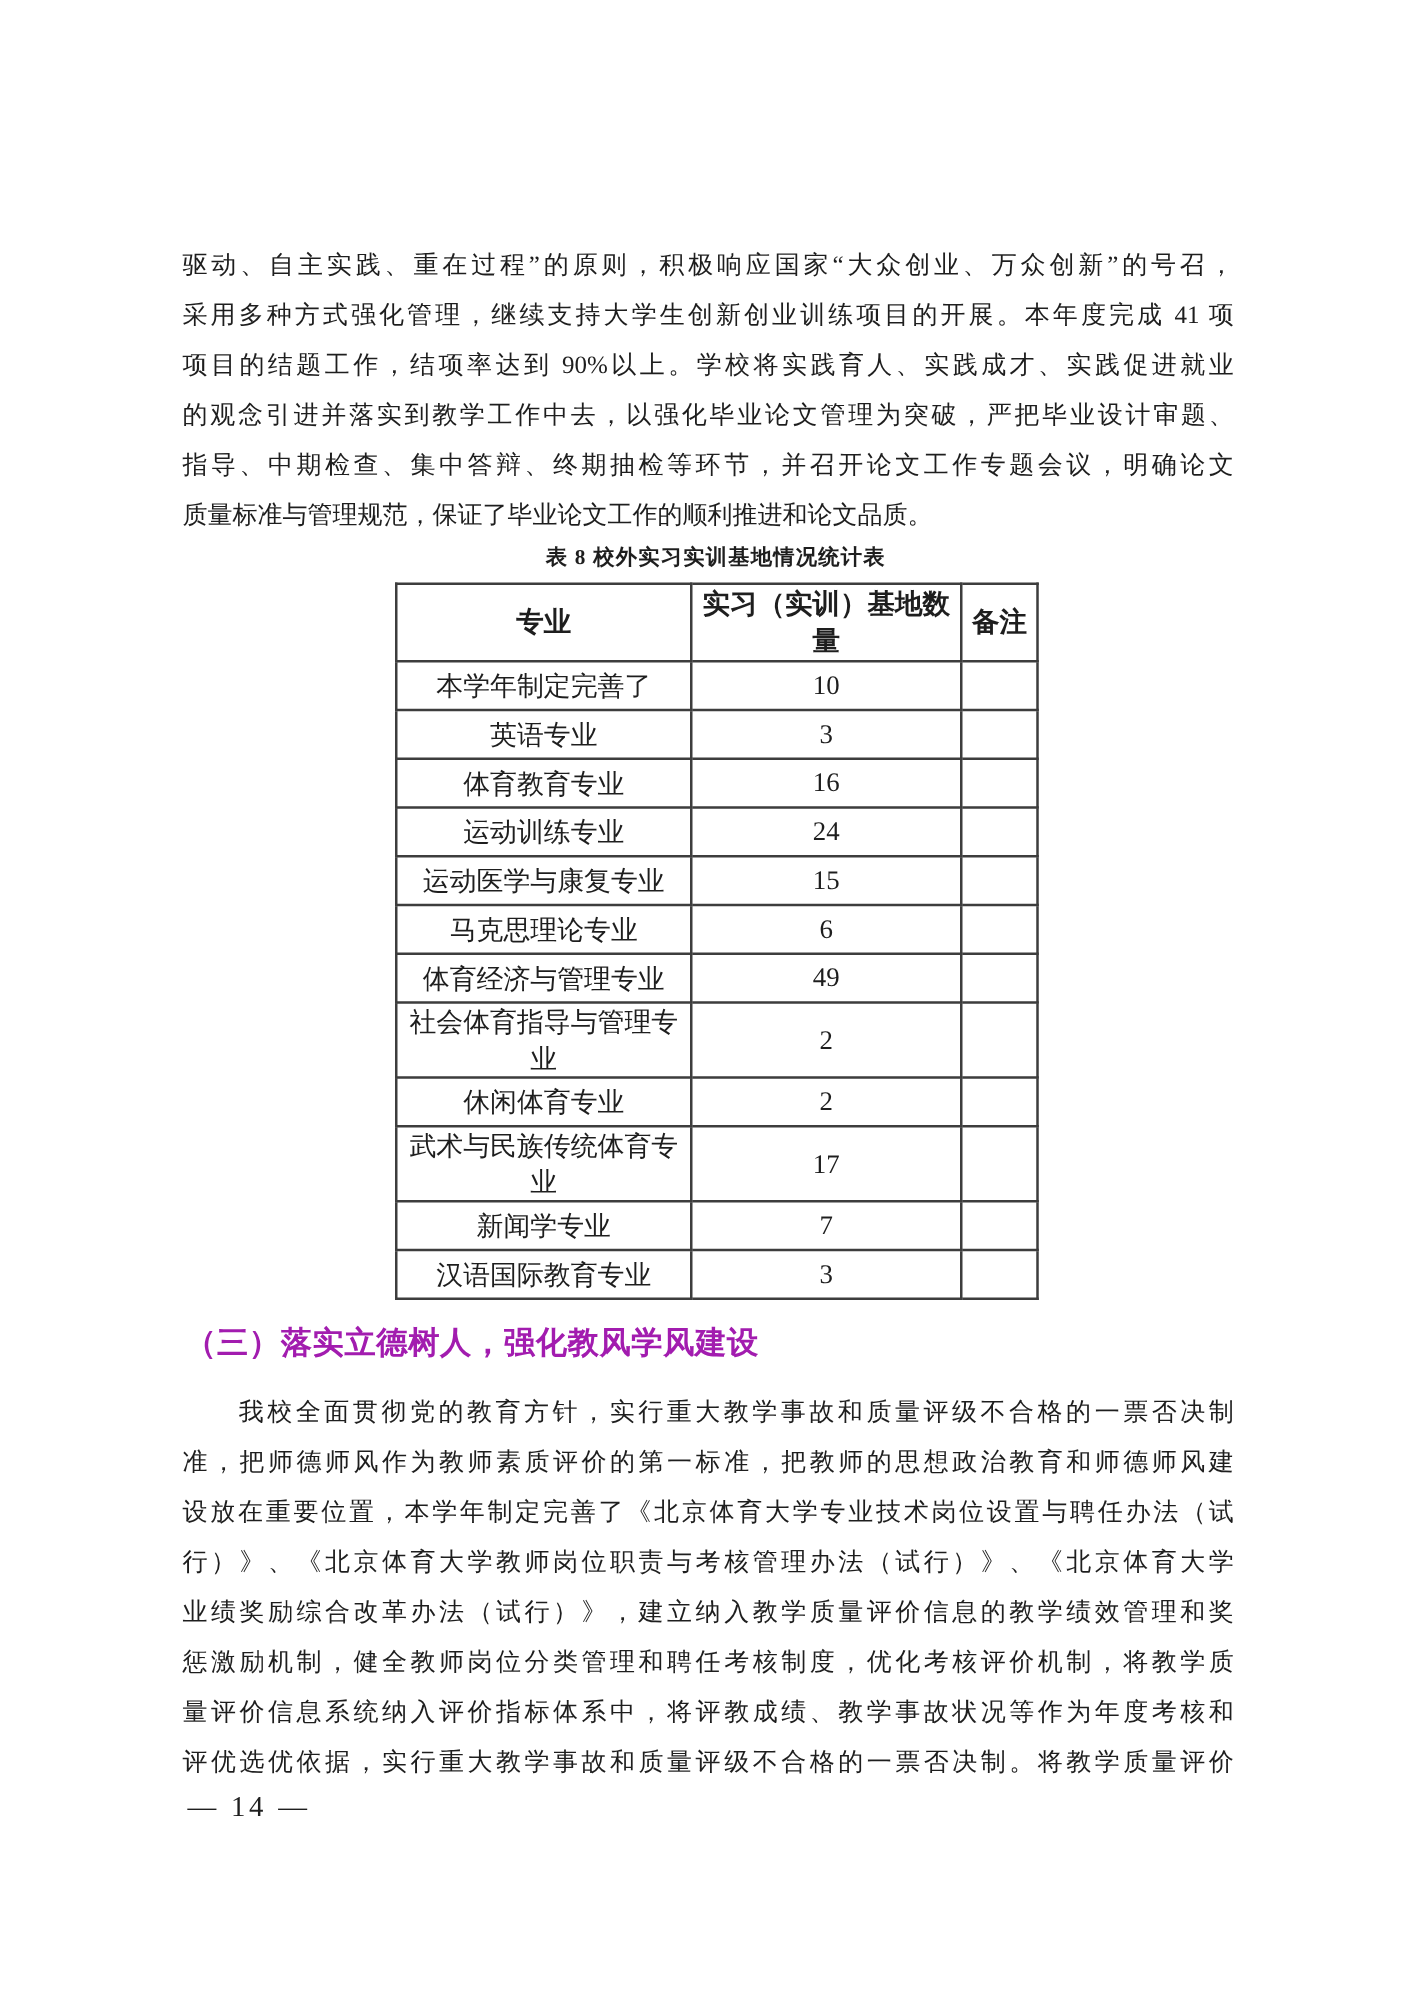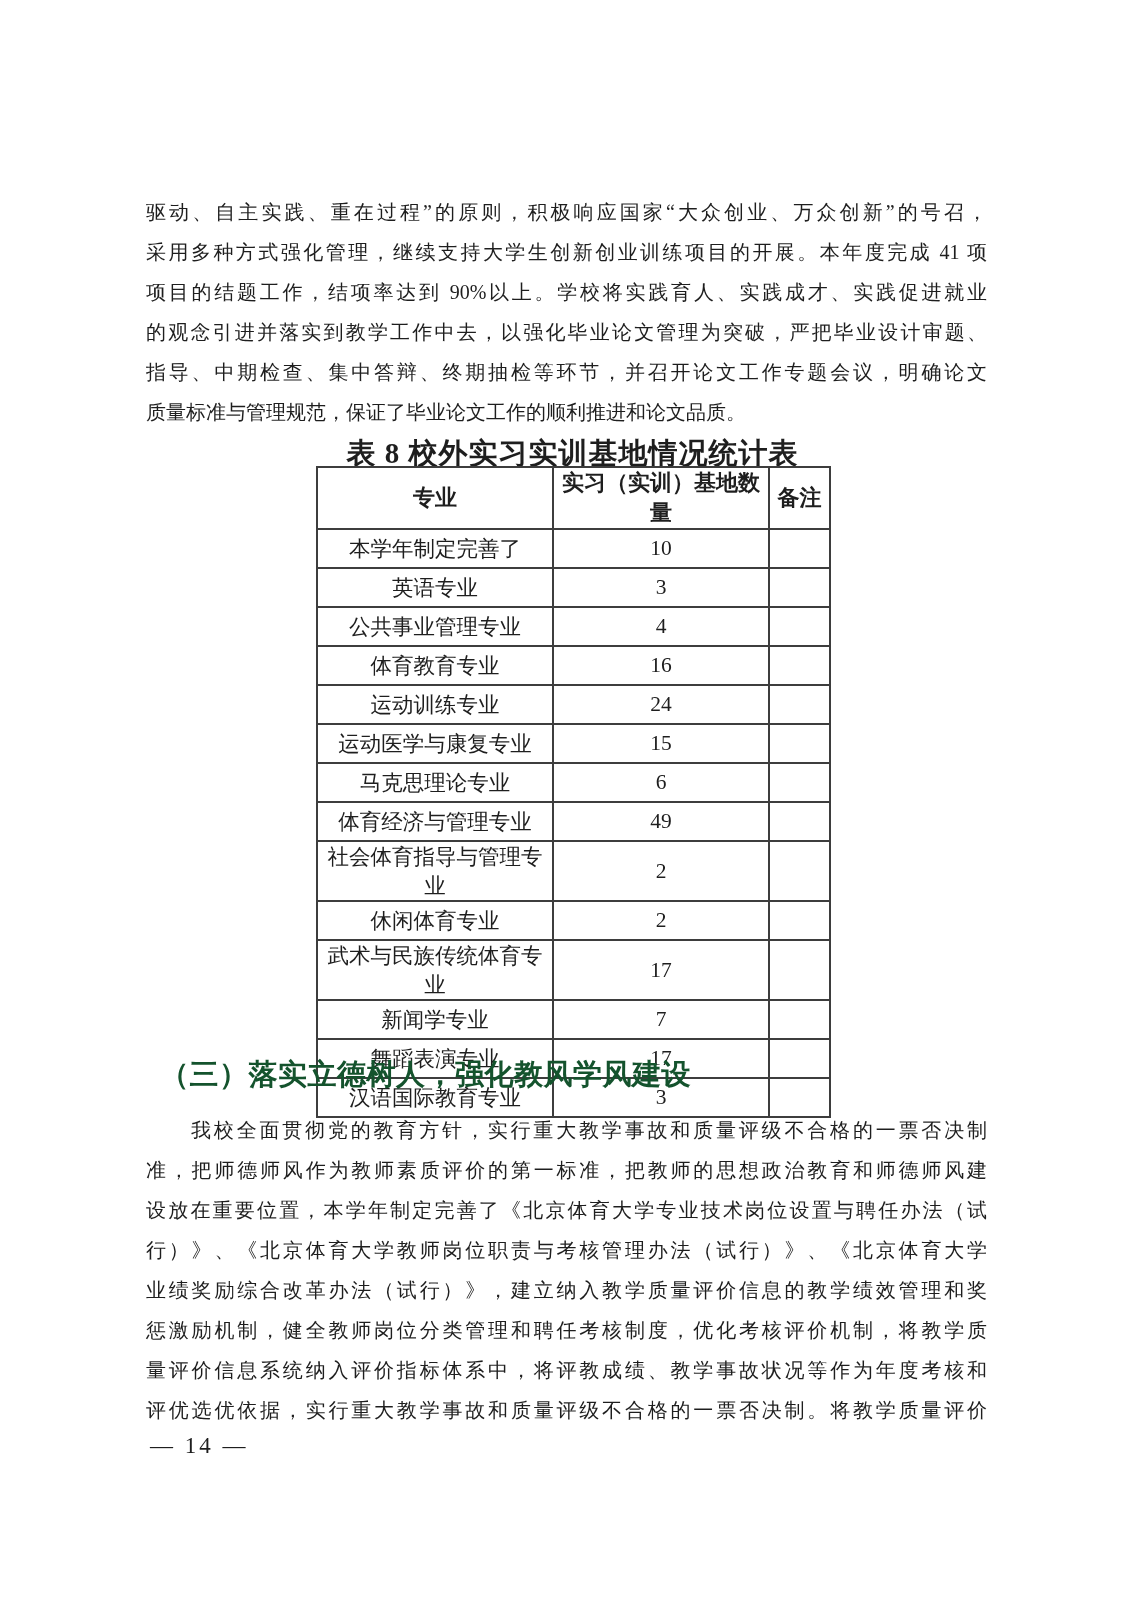--- a/index.html
+++ b/index.html
@@ -20,21 +20,21 @@
   .line.just{
     white-space:normal;
     text-align:justify;
     text-align-last:justify;
   }
   .line.indent{text-indent:45px;}
   .para1{top:192px;}
   .para2{top:1110px;}
   .tbl-title{
     position:absolute;left:316px;top:434px;width:513px;
-    text-align:center;font-size:29px;font-weight:bold;
+    text-align:center;font-size:17px;font-weight:bold;
     letter-spacing:1px;
   }
   table.base-tbl{
     position:absolute;left:316px;top:466px;
     width:513px;
     border-collapse:collapse;
     table-layout:fixed;
     font-size:21.5px;
   }
   table.base-tbl th, table.base-tbl td{
@@ -42,24 +42,23 @@
     text-align:center;
     vertical-align:middle;
     padding:0;
     overflow:hidden;
   }
   table.base-tbl th{height:41px;font-weight:bold;font-size:22px;}
   table.base-tbl td{height:37px;font-weight:normal;}
   .sec-heading{
     position:absolute;left:148px;top:1058px;width:860px;
     font-family:"Liberation Sans", sans-serif;
-    font-weight:bold;font-size:29px;line-height:32px;
-    color:#14532d;
+    font-weight:bold;font-size:25px;line-height:32px;
+    color:#a21caf;
     letter-spacing:0.5px;
-    margin-left:12px;
   }
   .footer{
     position:absolute;left:150px;top:1433px;
     font-size:23px;letter-spacing:3px;
   }
 </style>
 </head>
 <body>
 
 <div class="page">
@@ -90,25 +89,20 @@
     </thead>
     <tbody>
       <tr>
         <td>本学年制定完善了</td>
         <td>10</td>
         <td></td>
       </tr>
       <tr>
         <td>英语专业</td>
         <td>3</td>
-        <td></td>
-      </tr>
-      <tr>
-        <td>公共事业管理专业</td>
-        <td>4</td>
         <td></td>
       </tr>
       <tr>
         <td>体育教育专业</td>
         <td>16</td>
         <td></td>
       </tr>
       <tr>
         <td>运动训练专业</td>
         <td>24</td>
@@ -143,25 +137,20 @@
         <td>武术与民族传统体育专业</td>
         <td>17</td>
         <td></td>
       </tr>
       <tr>
         <td>新闻学专业</td>
         <td>7</td>
         <td></td>
       </tr>
       <tr>
-        <td>舞蹈表演专业</td>
-        <td>17</td>
-        <td></td>
-      </tr>
-      <tr>
         <td>汉语国际教育专业</td>
         <td>3</td>
         <td></td>
       </tr>
     </tbody>
   </table>
 
   <div class="sec-heading">（三）落实立德树人，强化教风学风建设</div>
 
   <div class="para para2">

